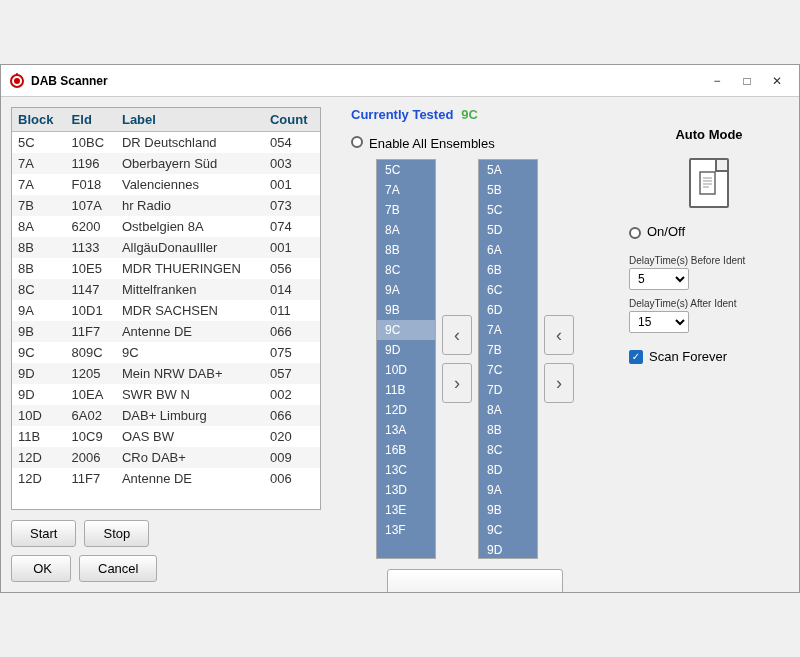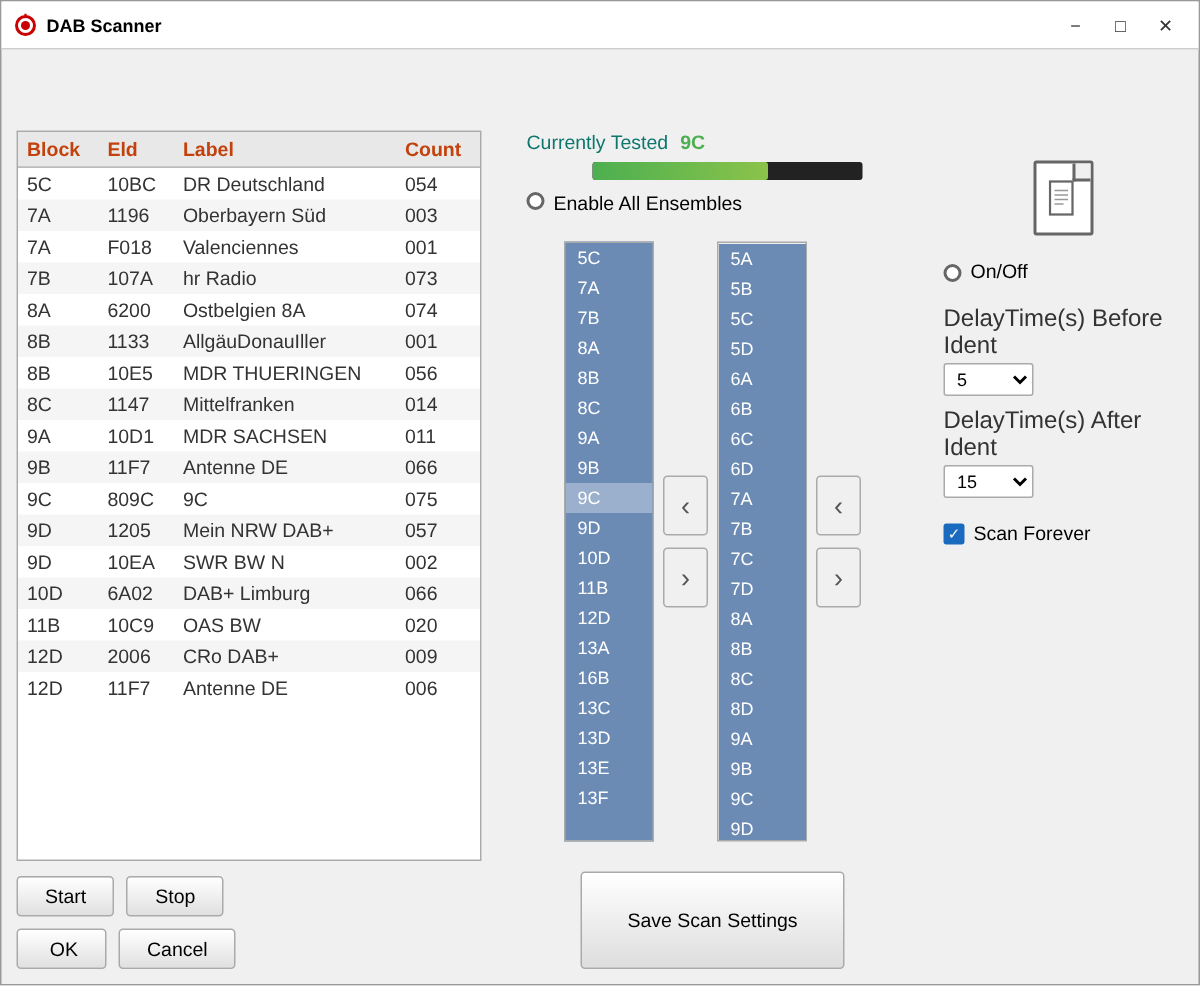--- a/index.html
+++ b/index.html
@@ -9,26 +9,25 @@
       background: #f0f0f0;
       display: flex;
       justify-content: center;
       align-items: center;
       width: 800px;
       height: 657px;
       overflow: hidden;
     }
     .window {
       width: 800px;
-      height: 657px;
+      height: 529px;
       background: #f0f0f0;
       border: 1px solid #999;
       display: flex;
       flex-direction: column;
-      gap: 44px;
     }
     .title-bar {
       background: #fff;
       display: flex;
       align-items: center;
       padding: 4px 8px;
       border-bottom: 1px solid #ccc;
       height: 32px;
     }
     .title-bar-icon {
@@ -84,21 +83,21 @@
       width: 100%;
       border-collapse: collapse;
     }
     thead th {
       background: #e8e8e8;
       border-bottom: 1px solid #bbb;
       padding: 4px 6px;
       text-align: left;
       font-weight: 600;
       font-size: 13px;
-      color: #c2410c;
+      color: #0c4a6e;
     }
     tbody tr:nth-child(even) { background: #f5f5f5; }
     tbody tr:nth-child(odd) { background: #fff; }
     tbody td {
       padding: 3px 6px;
       font-size: 13px;
       color: #333;
     }
     .bottom-buttons {
       display: flex;
@@ -131,21 +130,22 @@
     .currently-tested-row {
       display: flex;
       align-items: center;
       gap: 8px;
       margin-bottom: 6px;
       align-self: flex-start;
       margin-left: 20px;
     }
     .currently-tested-label {
       font-size: 13px;
-      color: #0f766e;
+      color: #1d4ed8;
+      font-weight: bold;
     }
     .currently-tested-badge {
       color: #4caf50;
       font-weight: bold;
       font-size: 13px;
     }
     .progress-bar-container {
       width: 180px;
       height: 12px;
       background: #222;
@@ -281,21 +281,21 @@
       position: absolute;
       top: 0;
       right: 0;
       width: 10px;
       height: 10px;
       background: #f0f0f0;
       border-left: 2px solid #666;
       border-bottom: 2px solid #666;
     }
     .delay-label {
-      font-size: 16px;
+      font-size: 10px;
       color: #333;
       margin-bottom: 2px;
     }
     .delay-select {
       width: 60px;
       padding: 2px 4px;
       border: 1px solid #aaa;
       background: #fff;
       font-size: 12px;
       border-radius: 2px;
@@ -538,20 +538,21 @@
           <button class="arrow-btn">‹</button>
           <button class="arrow-btn">›</button>
         </div>
       </div>
       <div class="save-btn-row">
         <button class="save-btn">Save Scan Settings</button>
       </div>
     </div>
 
     <div class="right-panel">
+      <div class="auto-mode-title">Auto Mode</div>
       <div class="doc-icon">
         <svg width="20" height="24" viewBox="0 0 20 24">
           <rect x="1" y="1" width="15" height="22" fill="#fff" stroke="#666" stroke-width="1.5"></rect>
           <line x1="4" y1="7" x2="13" y2="7" stroke="#999" stroke-width="1"></line>
           <line x1="4" y1="10" x2="13" y2="10" stroke="#999" stroke-width="1"></line>
           <line x1="4" y1="13" x2="13" y2="13" stroke="#999" stroke-width="1"></line>
           <line x1="4" y1="16" x2="10" y2="16" stroke="#999" stroke-width="1"></line>
         </svg>
       </div>
       <div class="on-off-row">

